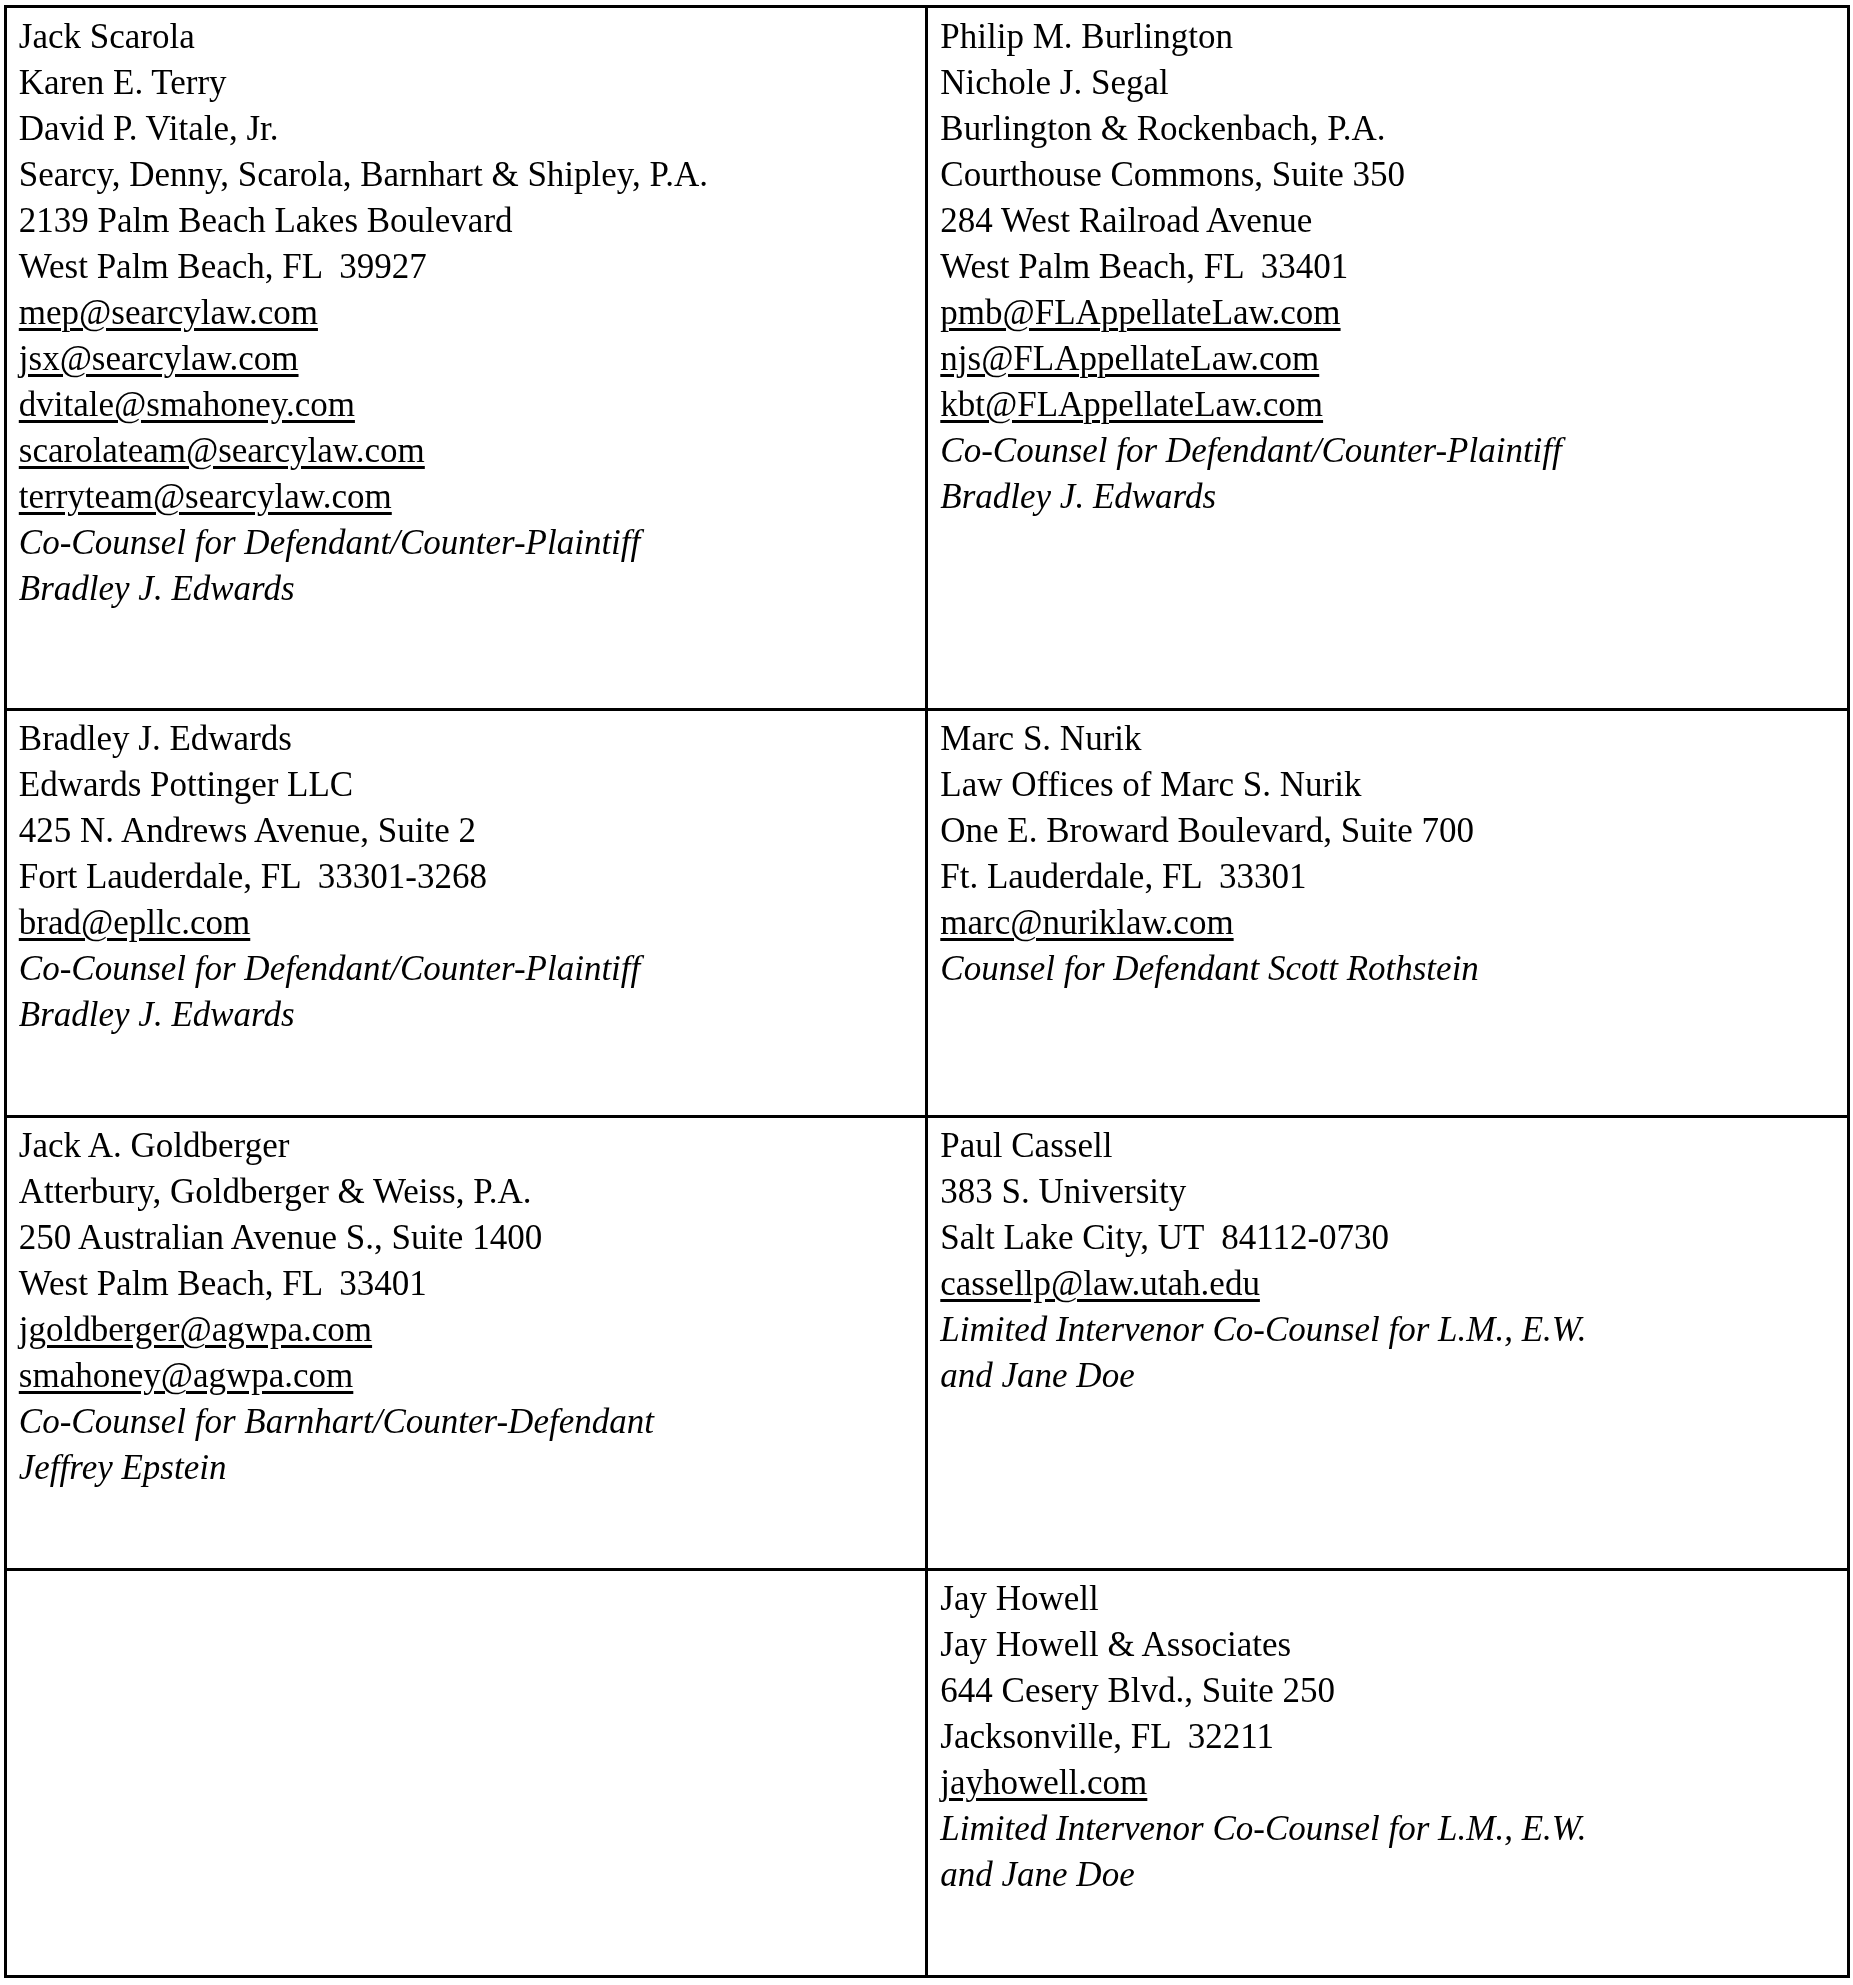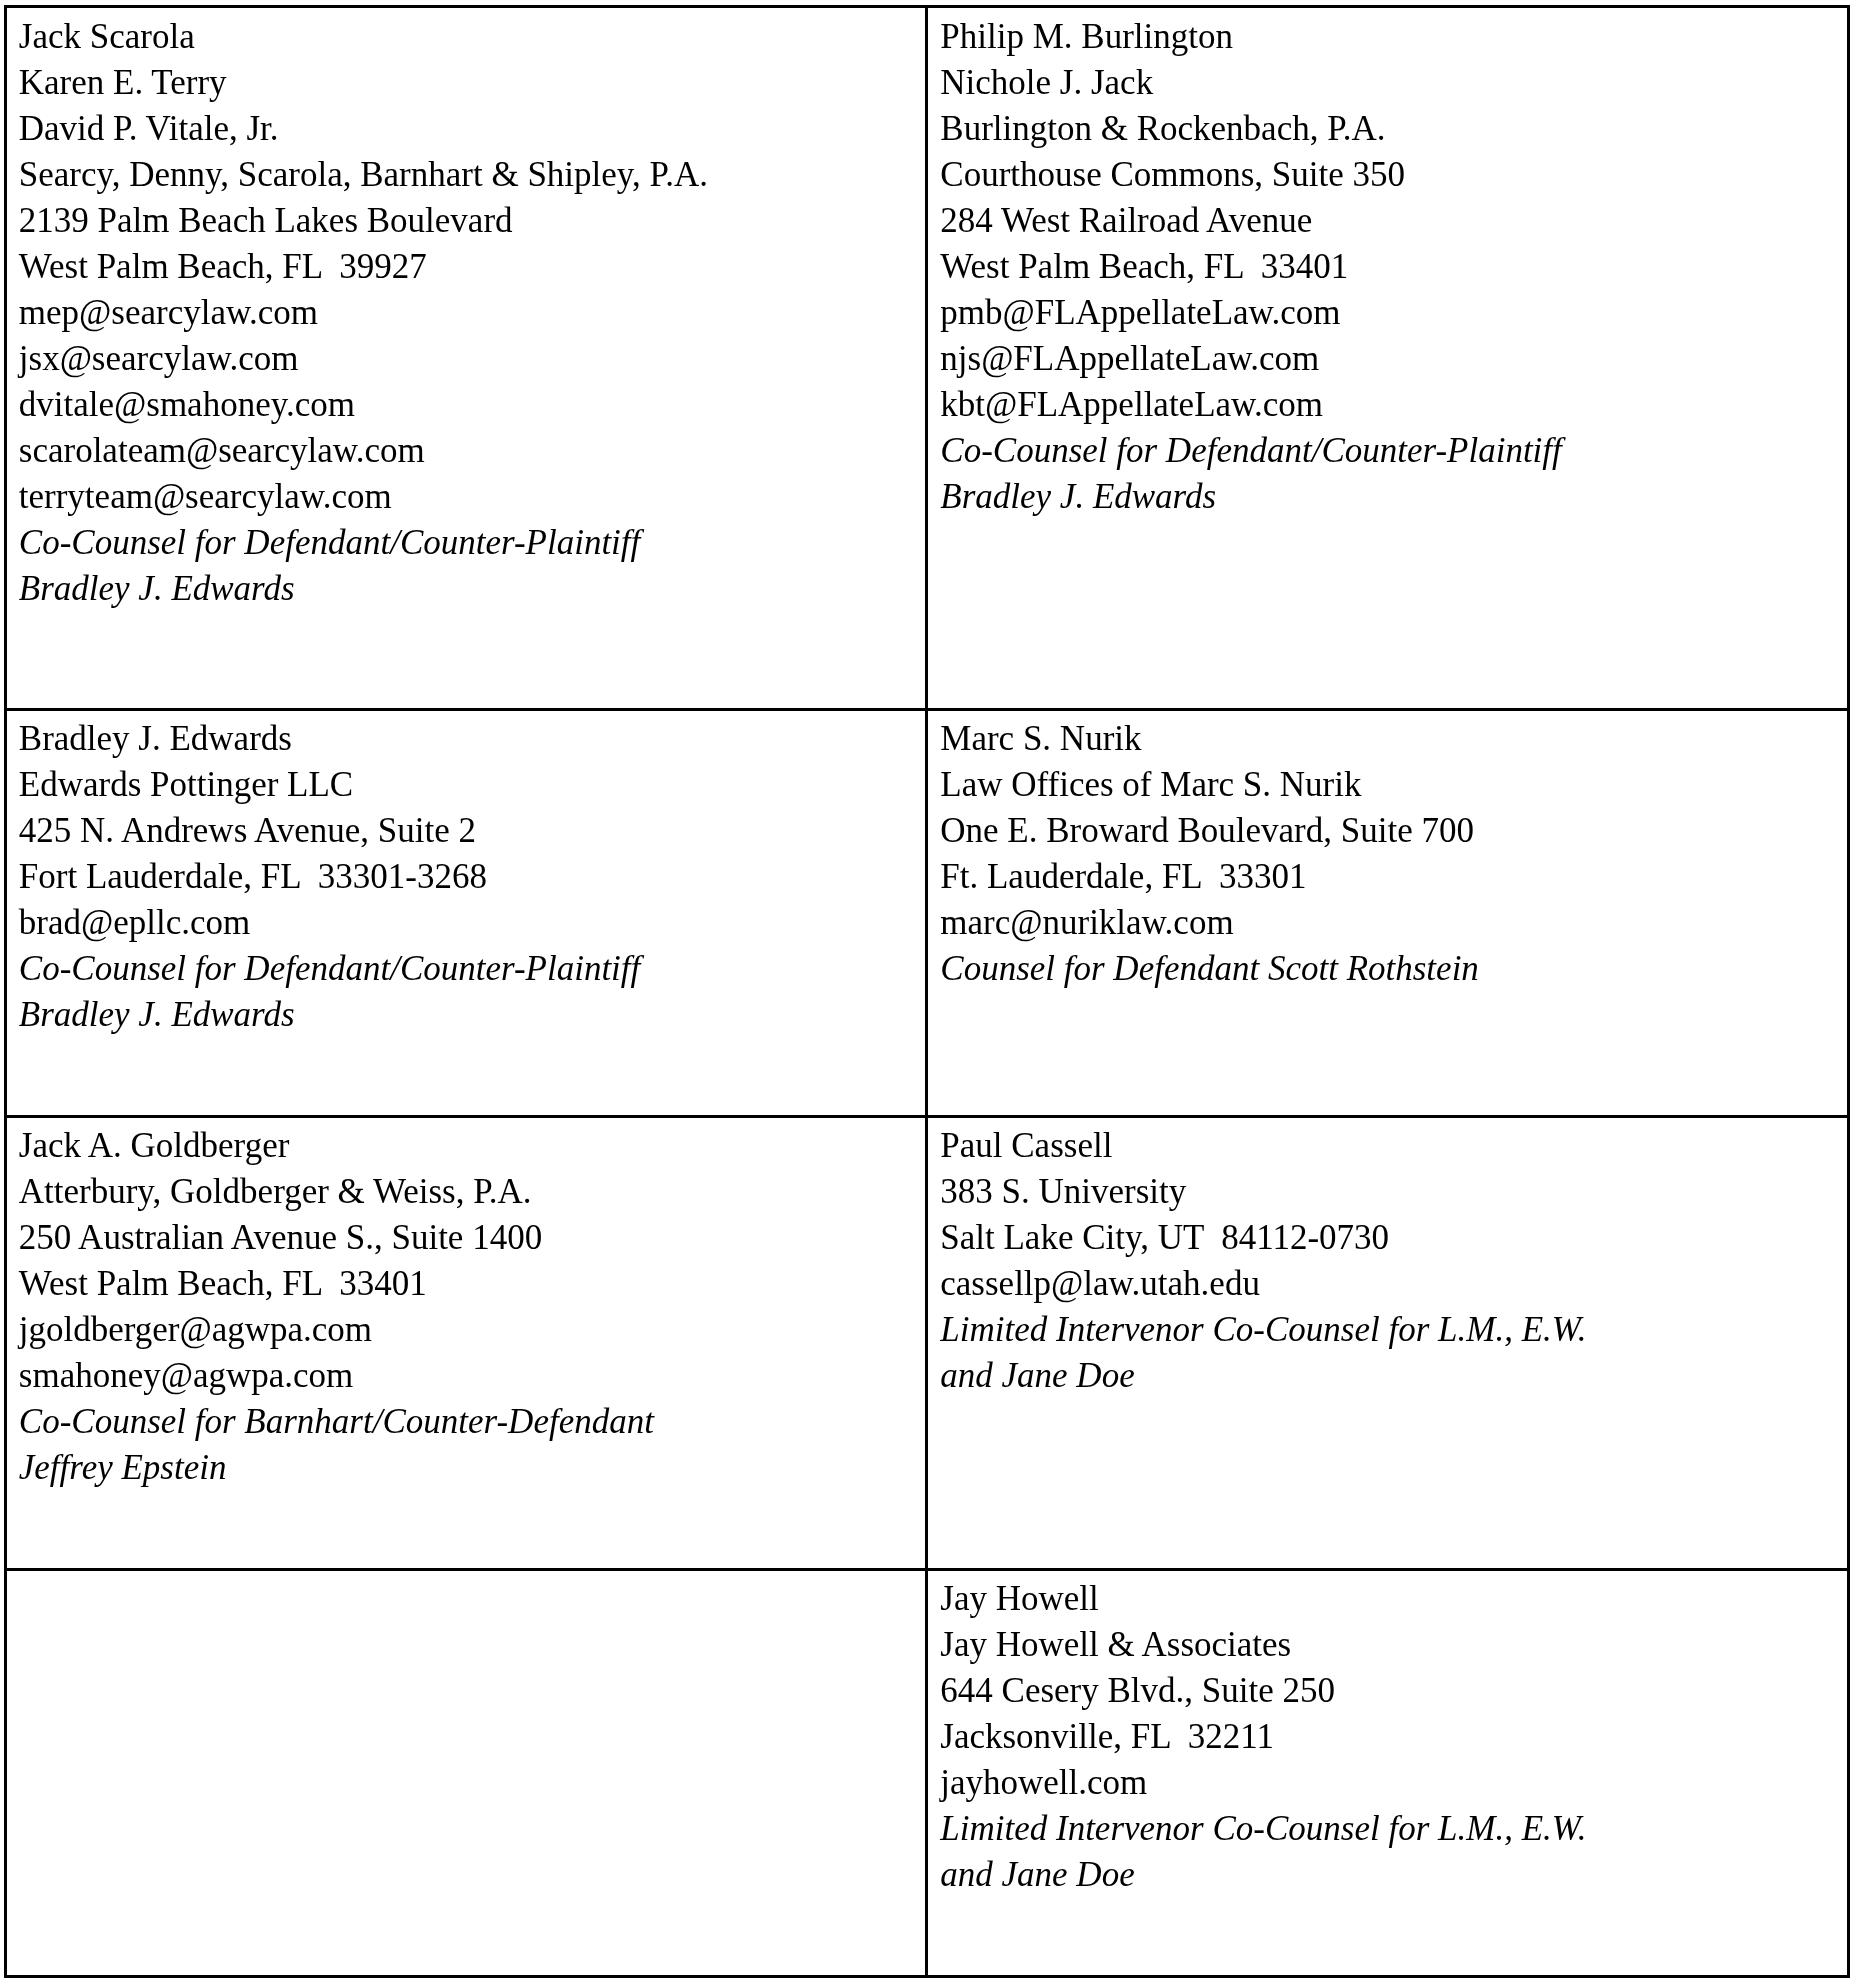--- a/index.html
+++ b/index.html
@@ -38,20 +38,21 @@
   tr.r2 { height: 453px; margin-top: 32px; }
   tr.r3 { height: 407px; }
   .line {
     font-size: 35px;
     line-height: 46px;
     white-space: pre-wrap;
     font-style: normal;
     text-decoration: none;
   }
   .line.u {
+    text-decoration: underline;
     text-decoration-thickness: 2.6px;
     text-underline-offset: 4.4px;
   }
   .line.i {
     font-style: italic;
   }
 </style>
 </head>
 <body>
 
@@ -69,21 +70,21 @@
             <div class="line u">mep@searcylaw.com</div>
             <div class="line u">jsx@searcylaw.com</div>
             <div class="line u">dvitale@smahoney.com</div>
             <div class="line u">scarolateam@searcylaw.com</div>
             <div class="line u">terryteam@searcylaw.com</div>
             <div class="line i">Co-Counsel for Defendant/Counter-Plaintiff</div>
             <div class="line i">Bradley J. Edwards</div>
           </td>
           <td>
             <div class="line">Philip M. Burlington</div>
-            <div class="line">Nichole J. Jack</div>
+            <div class="line">Nichole J. Segal</div>
             <div class="line">Burlington &amp; Rockenbach, P.A.</div>
             <div class="line">Courthouse Commons, Suite 350</div>
             <div class="line">284 West Railroad Avenue</div>
             <div class="line">West Palm Beach, FL  33401</div>
             <div class="line u">pmb@FLAppellateLaw.com</div>
             <div class="line u">njs@FLAppellateLaw.com</div>
             <div class="line u">kbt@FLAppellateLaw.com</div>
             <div class="line i">Co-Counsel for Defendant/Counter-Plaintiff</div>
             <div class="line i">Bradley J. Edwards</div>
           </td>

